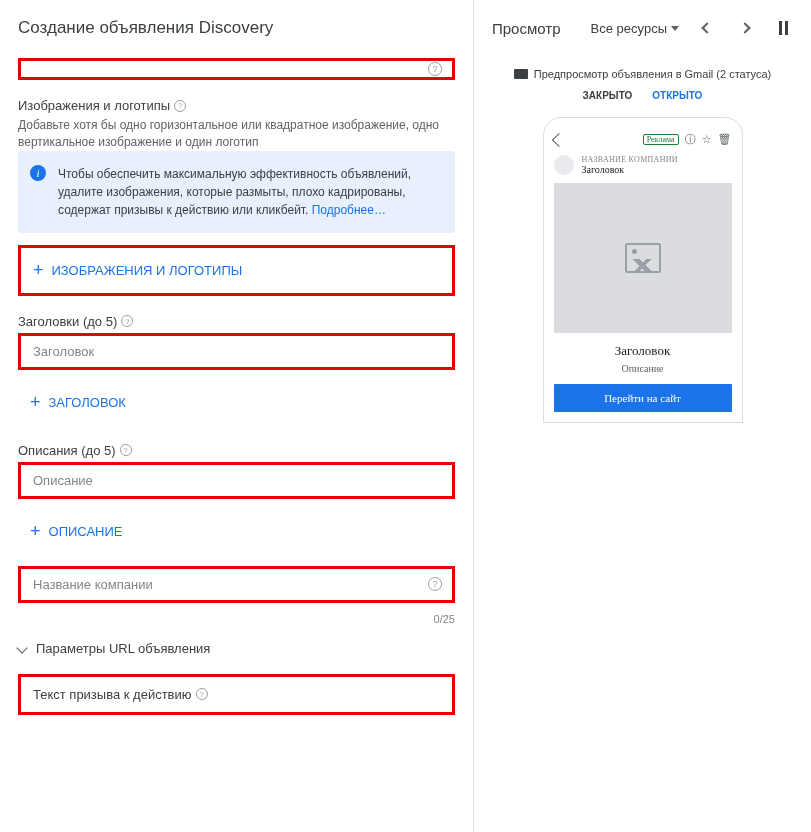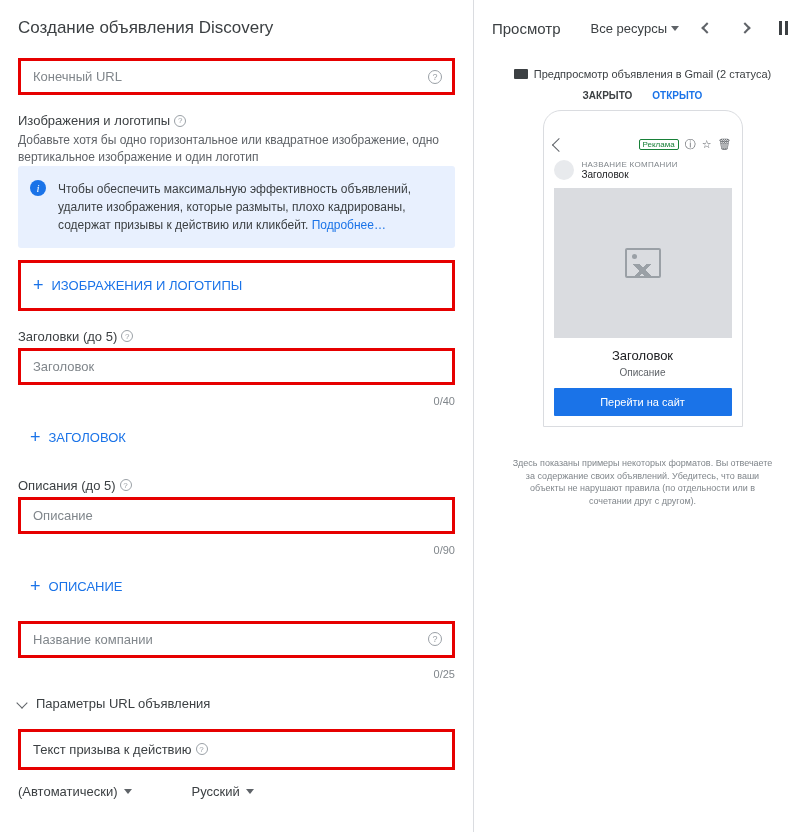--- a/index.html
+++ b/index.html
@@ -37,21 +37,21 @@
 .chev-l, .chev-r { width: 8px; height: 8px; border-top: 2px solid #5f6368; border-right: 2px solid #5f6368; }
 .chev-l { transform: rotate(-135deg); }
 .chev-r { transform: rotate(45deg); }
 .pause { display: flex; gap: 3px; }
 .pause span { width: 3px; height: 14px; background: #3c4043; }
 .preview-caption { text-align: center; font-size: 11px; margin-bottom: 10px; color: #3c4043; display: flex; align-items: center; justify-content: center; gap: 6px; }
 .mail-icon { width: 14px; height: 10px; background: #3c4043; border-radius: 1px; position: relative; }
 .tabs { display: flex; justify-content: center; gap: 20px; font-size: 10px; font-weight: 700; }
 .tab-closed { color: #3c4043; }
 .tab-open { color: #1a73e8; }
-.phone { width: 200px; margin: 9px auto; border: 1px solid #dadce0; border-radius: 18px 18px 0 0; background: #fff; padding: 26px 10px 10px; }
+.phone { width: 200px; margin: 16px auto; border: 1px solid #dadce0; border-radius: 18px 18px 0 0; background: #fff; padding: 14px 10px 10px; font-family: Liberation Serif, serif; }
 .phone-top { display: flex; align-items: center; justify-content: space-between; margin-bottom: 8px; font-size: 9px; }
 .back-arrow { width: 10px; height: 10px; border-left: 1.5px solid #5f6368; border-bottom: 1.5px solid #5f6368; transform: rotate(45deg); }
 .ad-badge { border: 1px solid #188038; color: #188038; padding: 0 3px; font-size: 8px; border-radius: 2px; }
 .top-icons { display: flex; gap: 6px; align-items: center; color: #5f6368; }
 .top-icons span { font-size: 11px; }
 .ad-header { display: flex; gap: 8px; align-items: center; margin-bottom: 8px; }
 .avatar { width: 20px; height: 20px; background: #e8eaed; border-radius: 50%; }
 .ad-company { font-size: 8px; color: #80868b; text-transform: uppercase; letter-spacing: 0.3px; }
 .ad-title-sm { font-size: 10px; color: #202124; }
 .img-placeholder { width: 100%; height: 150px; background: #dadce0; display: flex; align-items: center; justify-content: center; margin-bottom: 10px; }
@@ -66,21 +66,20 @@
 </style>
 </head>
 <body>
 
 <div class="container">
 
   <div class="left">
     <div class="page-title">Создание объявления Discovery</div>
 
     <div class="red-box input-field">
-      <input type="text" placeholder="Конечный URL" style="">
       <span class="help-icon">?</span>
     </div>
 
     <div class="section-label">
       <span>Изображения и логотипы</span>
       <span class="help-inline">?</span>
     </div>
     <div class="section-sub">Добавьте хотя бы одно горизонтальное или квадратное изображение, одно вертикальное изображение и один логотип</div>
 
     <div class="info-box">
@@ -92,34 +91,32 @@
       <span>ИЗОБРАЖЕНИЯ И ЛОГОТИПЫ</span>
     </div>
 
     <div class="section-label">
       <span>Заголовки (до 5)</span>
       <span class="help-inline">?</span>
     </div>
     <div class="red-box input-field">
       <input type="text" placeholder="Заголовок" style="">
     </div>
-    <div class="counter">0/40</div>
     <div class="add-btn">
       <span class="plus">+</span>
       <span>ЗАГОЛОВОК</span>
     </div>
 
     <div class="section-label">
       <span>Описания (до 5)</span>
       <span class="help-inline">?</span>
     </div>
     <div class="red-box input-field">
       <input type="text" placeholder="Описание" style="">
     </div>
-    <div class="counter">0/90</div>
     <div class="add-btn">
       <span class="plus">+</span>
       <span>ОПИСАНИЕ</span>
     </div>
 
     <div class="red-box input-field" style="margin-top:12px">
       <input type="text" placeholder="Название компании" style="">
       <span class="help-icon">?</span>
     </div>
     <div class="counter">0/25</div>
@@ -127,30 +124,20 @@
     <div class="expandable">
       <span class="chevron"></span>
       <span>Параметры URL объявления</span>
     </div>
 
     <div class="red-box cta-row" style="margin-top:10px">
       <span>Текст призыва к действию</span>
       <span class="help-inline" style="margin-left:4px">?</span>
     </div>
 
-    <div class="dropdowns">
-      <div class="dropdown">
-        <span>(Автоматически)</span>
-        <span class="tri-down"></span>
-      </div>
-      <div class="dropdown">
-        <span>Русский</span>
-        <span class="tri-down"></span>
-      </div>
-    </div>
 
   </div>
 
   <div class="right">
     <div class="preview-header">
       <div class="preview-title">Просмотр</div>
       <div class="preview-controls">
         <div class="res-dd">
           <span>Все ресурсы</span>
           <span class="tri-down"></span>
@@ -199,15 +186,14 @@
         </div>
       </div>
       <div class="img-placeholder">
         <div class="img-icon"></div>
       </div>
       <div class="ad-title-lg">Заголовок</div>
       <div class="ad-desc">Описание</div>
       <div class="cta-btn">Перейти на сайт</div>
     </div>
 
-    <div class="disclaimer">Здесь показаны примеры некоторых форматов. Вы отвечаете за содержание своих объявлений. Убедитесь, что ваши объекты не нарушают правила (по отдельности или в сочетании друг с другом).</div>
   </div>
 </div>
 
 </body></html>

